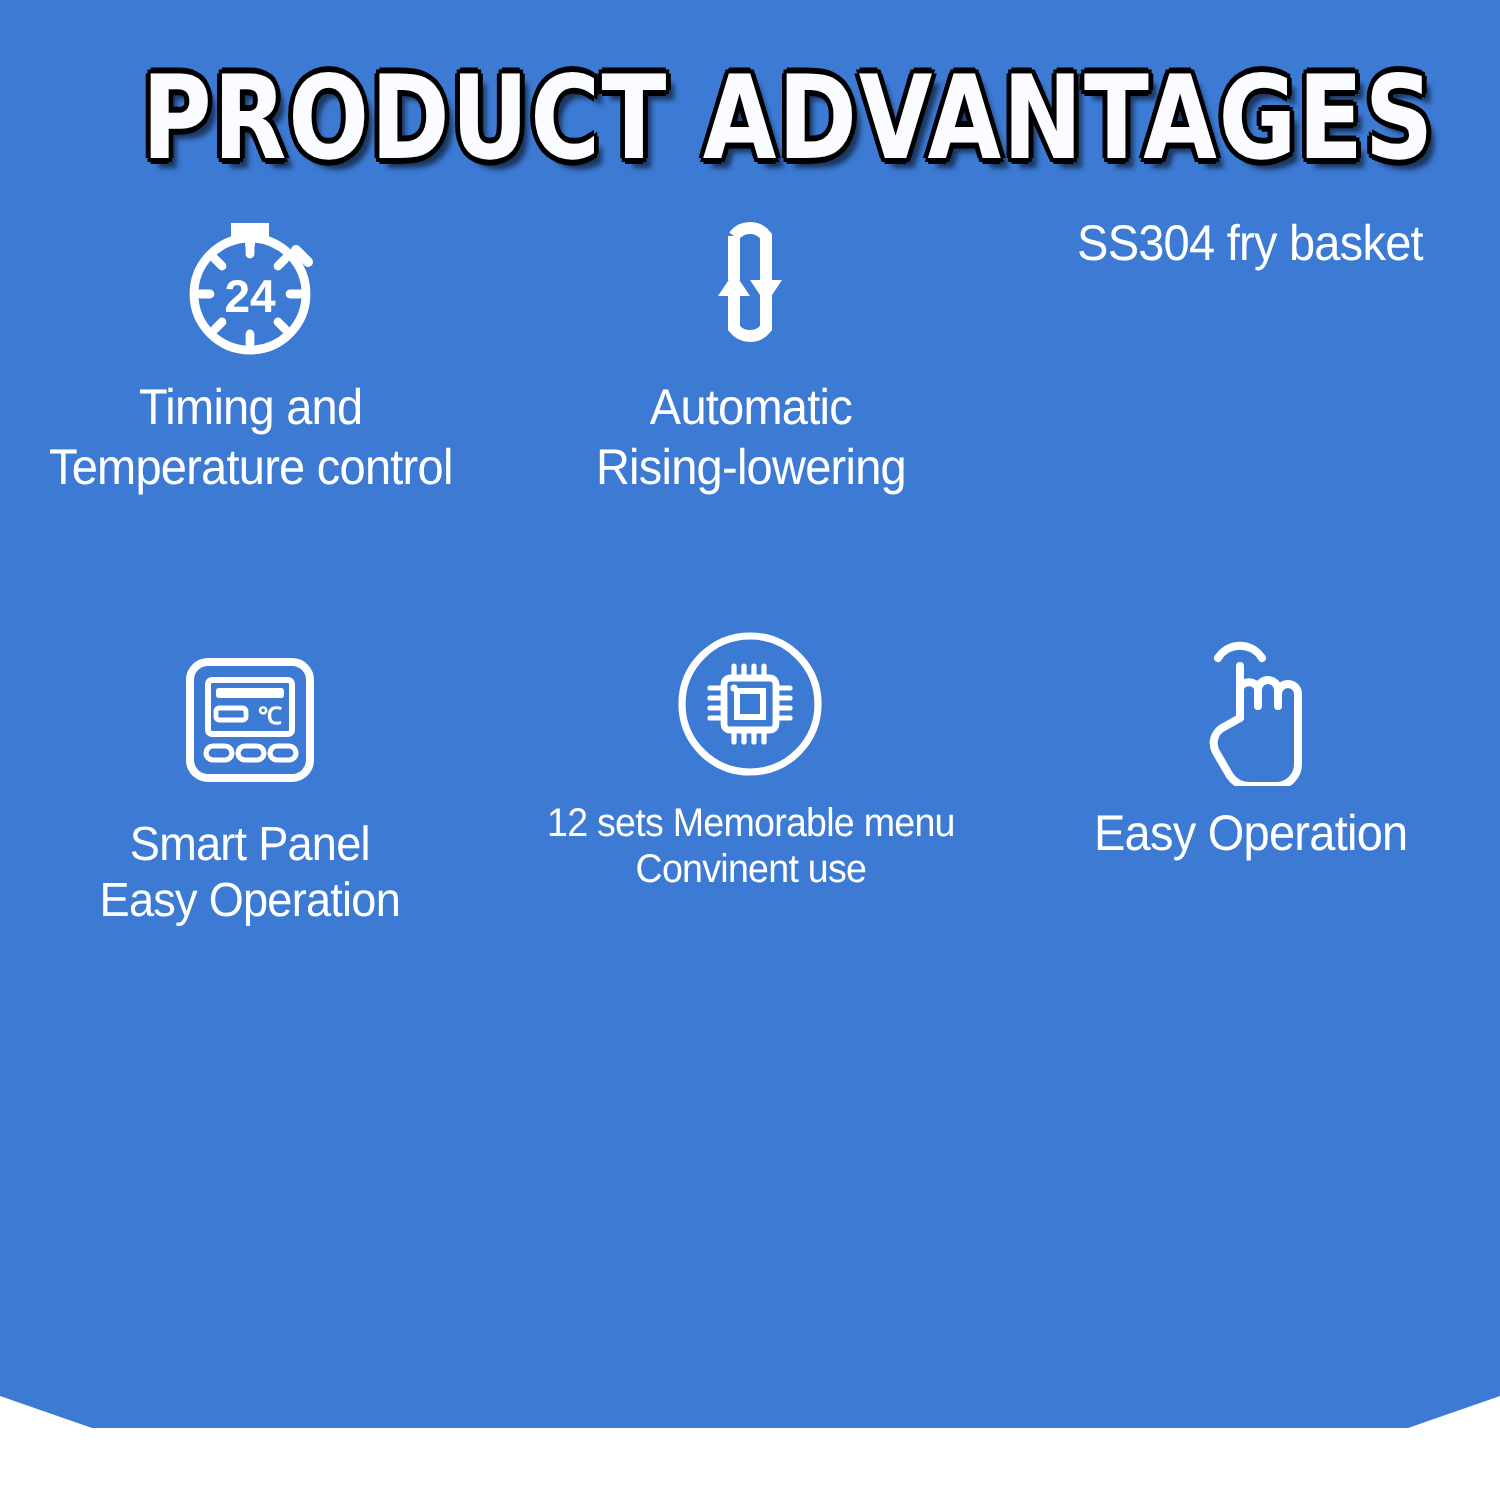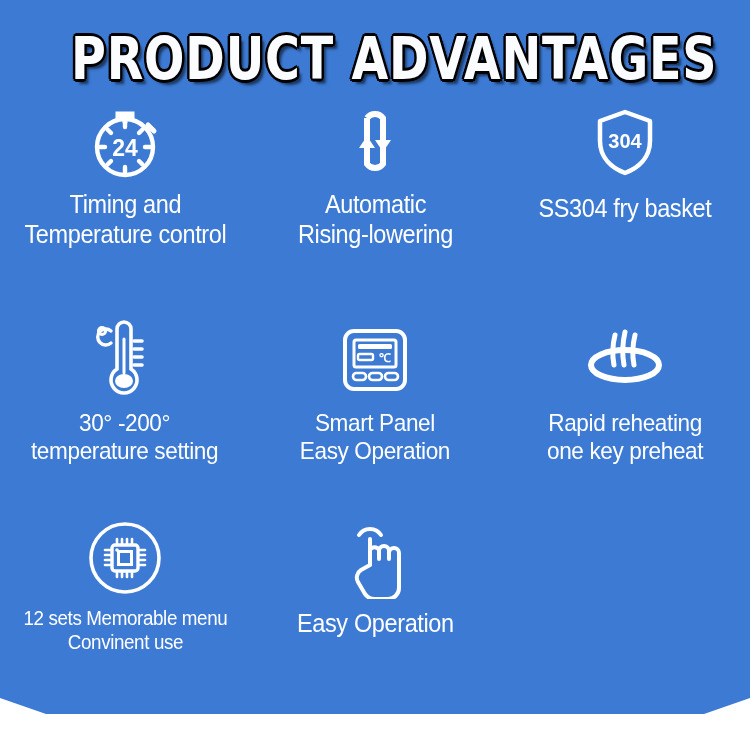--- a/index.html
+++ b/index.html
@@ -174,85 +174,41 @@
           <path d="M40 48 l-8 -12 h16 z" fill="#ffffff" transform="translate(0,4)"></path>
 
           <path d="M24 36 l8 12 h-16 z" fill="#ffffff" transform="translate(0,0)"></path>
         </svg>
       </div>
       <div class="cap s26">Automatic
 Rising-lowering</div>
     </div>
 
     <div class="cell r1 c-ss304">
-      <div class="icon-box">
-        <svg width="70" height="80" viewBox="0 0 70 80" fill="none">
-          <path d="M35 10 L60 19 v20 c0 17 -12 27 -25 32 C22 66 10 56 10 39 V19 Z" stroke="#ffffff" stroke-width="4.5" fill="none" stroke-linejoin="round"></path>
-          <text x="35" y="46" text-anchor="middle" font-family="Liberation Sans, sans-serif" font-size="20" font-weight="700" fill="#ffffff">304</text>
-        </svg>
-      </div>
       <div class="cap s26">SS304 fry basket</div>
     </div>
 
-    <div class="cell r2 c-therm">
-      <div class="icon-box">
-        <svg width="76" height="86" viewBox="0 0 76 86" fill="none">
-          <g stroke="#ffffff" stroke-width="3.6" fill="none" stroke-linecap="round">
-
-            <path d="M44 14 a7 7 0 0 0 -14 0 v40 a13 13 0 1 0 14 0 Z"></path>
-
-            <path d="M37 24 v34" stroke-width="3"></path>
-
-            <path d="M47 26 h8"></path>
-            <path d="M47 34 h8"></path>
-            <path d="M47 42 h8"></path>
-            <path d="M47 50 h8"></path>
-
-            <circle cx="15" cy="16" r="3.6" stroke-width="3"></circle>
-
-            <path d="M32 12 a8 8 0 1 0 0 12" stroke-width="3.4" transform="translate(-8,4)"></path>
-          </g>
-          <ellipse cx="37" cy="66" rx="9" ry="7" fill="#ffffff"></ellipse>
-        </svg>
-      </div>
-      <div class="cap s25">30°  -200°
-temperature setting</div>
-    </div>
 
     <div class="cell r2 c-panel">
       <div class="icon-box">
         <svg width="86" height="78" viewBox="0 0 86 78" fill="none">
           <rect x="13" y="8" width="60" height="58" rx="9" stroke="#ffffff" stroke-width="4" fill="none"></rect>
           <rect x="22" y="17" width="42" height="27" rx="2" stroke="#ffffff" stroke-width="3" fill="none"></rect>
           <rect x="26" y="21" width="34" height="5" rx="1.5" fill="#ffffff"></rect>
           <rect x="26" y="31" width="15" height="6" rx="1.5" stroke="#ffffff" stroke-width="2.4" fill="none"></rect>
           <text x="53" y="39" text-anchor="middle" font-family="Liberation Sans, sans-serif" font-size="12" font-weight="700" fill="#ffffff">℃</text>
           <rect x="21" y="50" width="13" height="7" rx="3.5" stroke="#ffffff" stroke-width="2.6" fill="none"></rect>
           <rect x="37" y="50" width="13" height="7" rx="3.5" stroke="#ffffff" stroke-width="2.6" fill="none"></rect>
           <rect x="53" y="50" width="13" height="7" rx="3.5" stroke="#ffffff" stroke-width="2.6" fill="none"></rect>
         </svg>
       </div>
       <div class="cap s25">Smart Panel
 Easy Operation</div>
     </div>
 
-    <div class="cell r2 c-heat">
-      <div class="icon-box">
-        <svg width="96" height="76" viewBox="0 0 96 76" fill="none">
-          <g stroke="#ffffff" fill="none" stroke-linecap="round">
-            <path d="M38 10 c-3 12 -3 20 -1 30" stroke-width="5"></path>
-            <path d="M48 7  c-3 13 -3 22 -1 33" stroke-width="5"></path>
-            <path d="M58 10 c-3 12 -3 20 -1 30" stroke-width="5"></path>
-            <path d="M14 40 a34 15 0 1 0 68 0 a34 15 0 1 0 -68 0" stroke-width="6"></path>
-          </g>
-        </svg>
-      </div>
-      <div class="cap s25">Rapid reheating
-one key preheat</div>
-    </div>
 
     <div class="cell r3 c-chip">
       <div class="icon-box">
         <svg width="82" height="82" viewBox="0 0 82 82" fill="none">
           <circle cx="41" cy="41" r="34" stroke="#ffffff" stroke-width="3.6" fill="none"></circle>
           <rect x="28" y="28" width="26" height="26" rx="3" stroke="#ffffff" stroke-width="3.4" fill="none"></rect>
           <rect x="34.5" y="34.5" width="13" height="13" stroke="#ffffff" stroke-width="3" fill="none"></rect>
           <g stroke="#ffffff" stroke-width="2.6" stroke-linecap="round">
             <path d="M33 22 v5"></path>
               <path d="M38 22 v5"></path>

